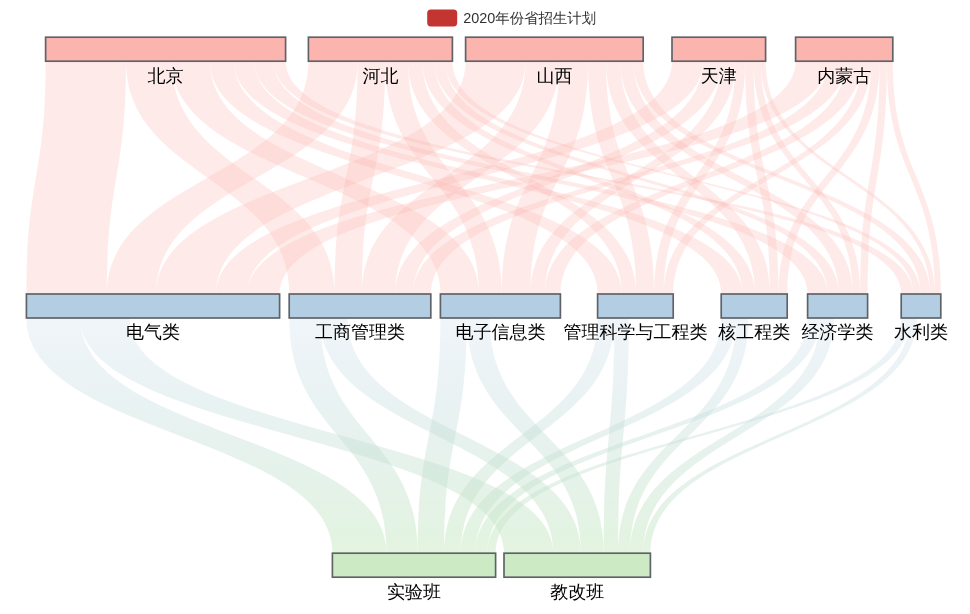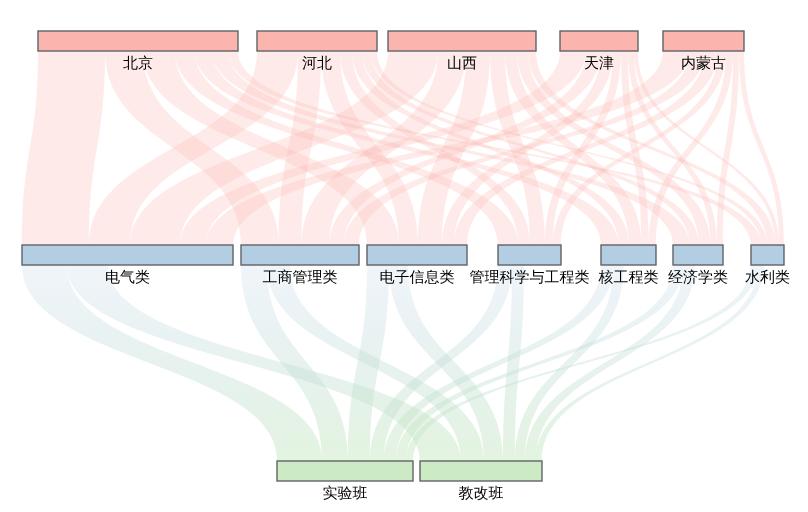--- a/index.html
+++ b/index.html
@@ -8,20 +8,24 @@
   svg.sankey{position:absolute;left:0;top:0;}
   .legend{position:absolute;left:356px;top:8px;display:flex;align-items:center;gap:5px;cursor:pointer;z-index:2;}
   .legend-swatch{display:inline-block;width:25px;height:14px;border-radius:3px;}
   .legend-text{font-size:12px;color:#333333;line-height:14px;white-space:nowrap;}
   .node-label{font-size:15px;fill:#000000;}
 </style>
 </head>
 <body>
 
 <div class="chart-wrap">
+  <div class="legend">
+    <span class="legend-swatch" style="background: rgb(194, 53, 49);"></span>
+    <span class="legend-text">2020年份省招生计划</span>
+  </div>
   <svg class="sankey" id="sankey-svg" width="808" height="512" viewBox="0 0 808 512">
       <defs>
         <linearGradient id="link-grad" x1="0" y1="0" x2="0" y2="1">
           <stop offset="0%" stop-color="rgba(179,205,227,0.20)"></stop>
           <stop offset="100%" stop-color="rgba(204,235,197,0.55)"></stop>
         </linearGradient>
       </defs>
       <path d="M38.0,51C38.0,148 22.0,148 22.0,245L89.0,245C89.0,148 105.0,148 105.0,51Z" fill="rgba(251,180,174,0.27)"></path>
       <path d="M105.0,51C105.0,148 241.0,148 241.0,245L278.7,245C278.7,148 143.0,148 143.0,51Z" fill="rgba(251,180,174,0.27)"></path>
       <path d="M143.0,51C143.0,148 367.0,148 367.0,245L399.0,245C399.0,148 175.0,148 175.0,51Z" fill="rgba(251,180,174,0.27)"></path>

